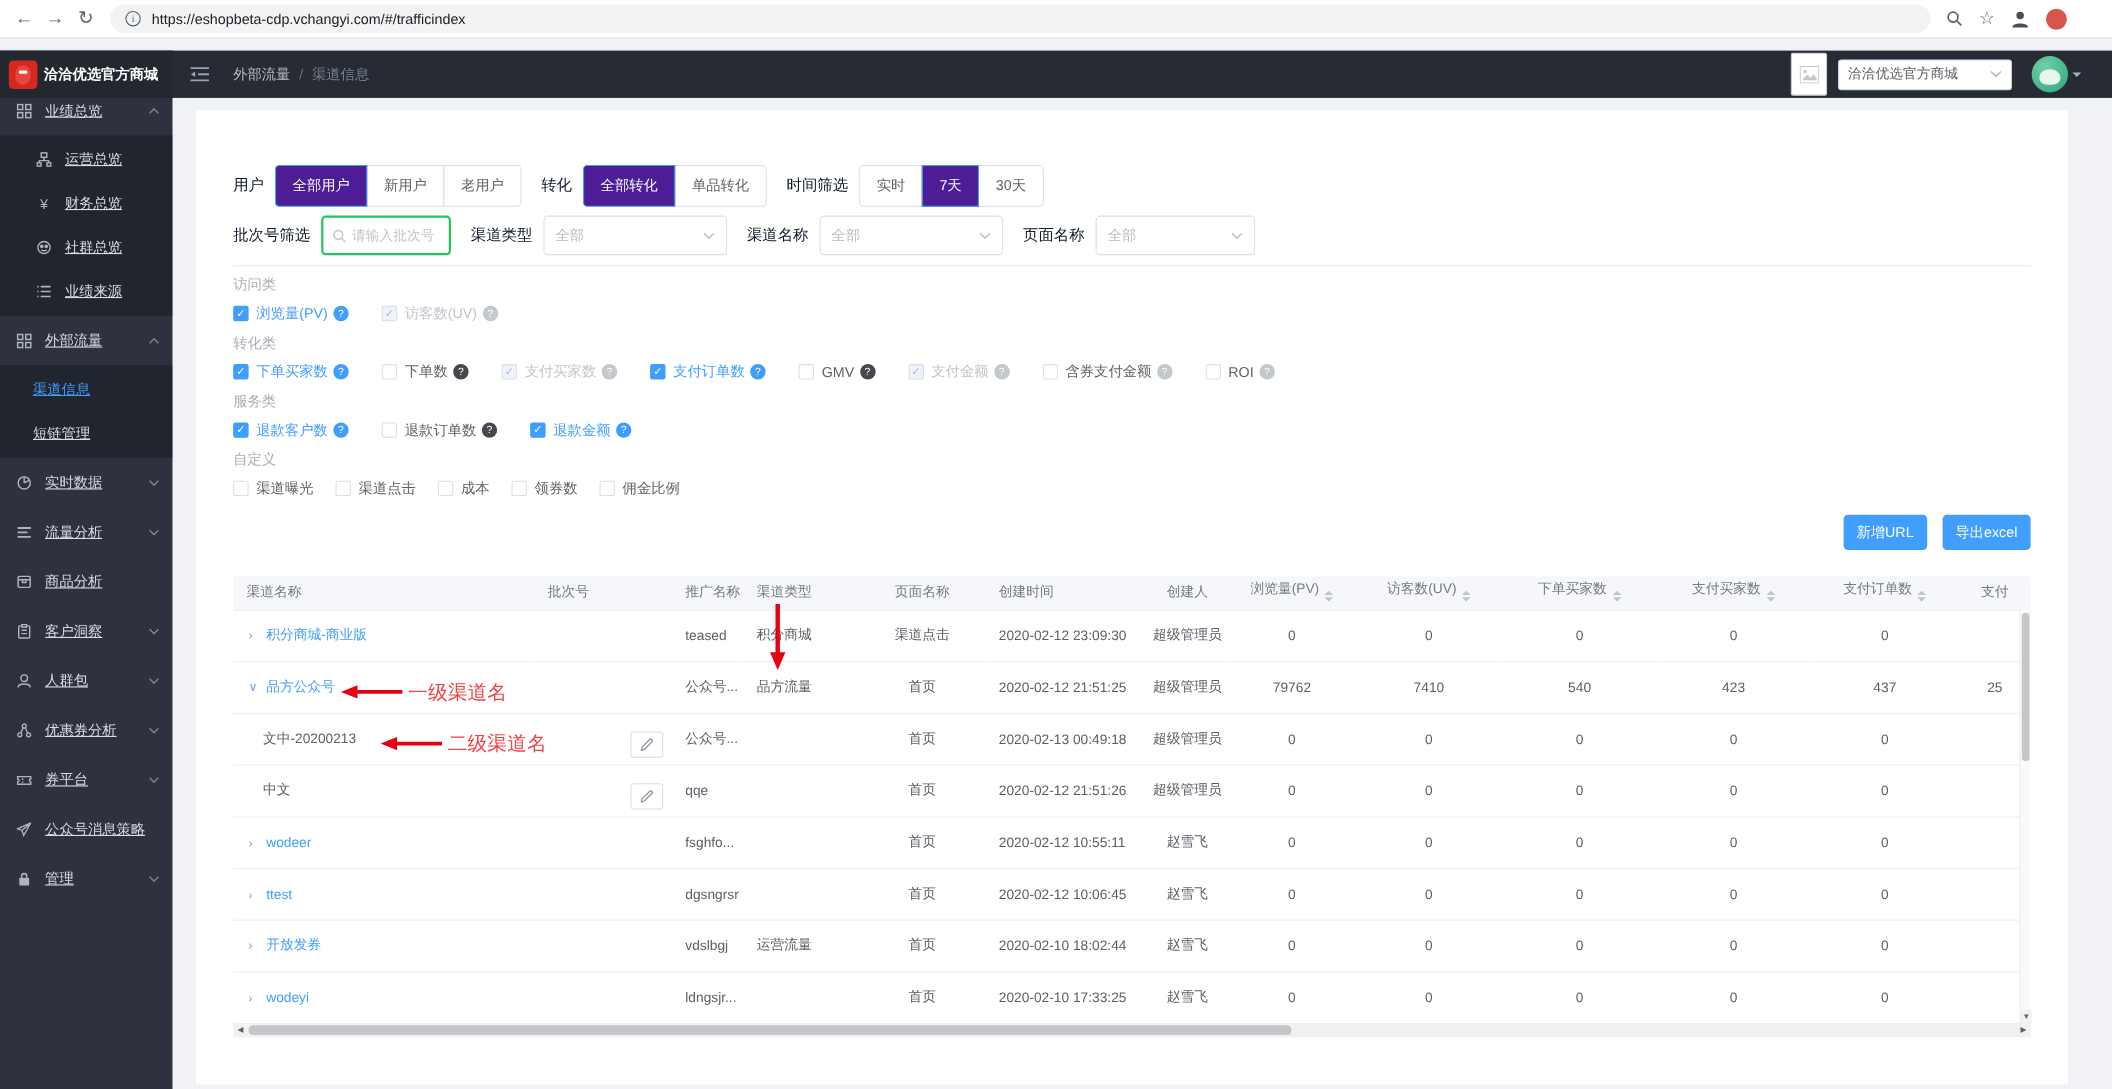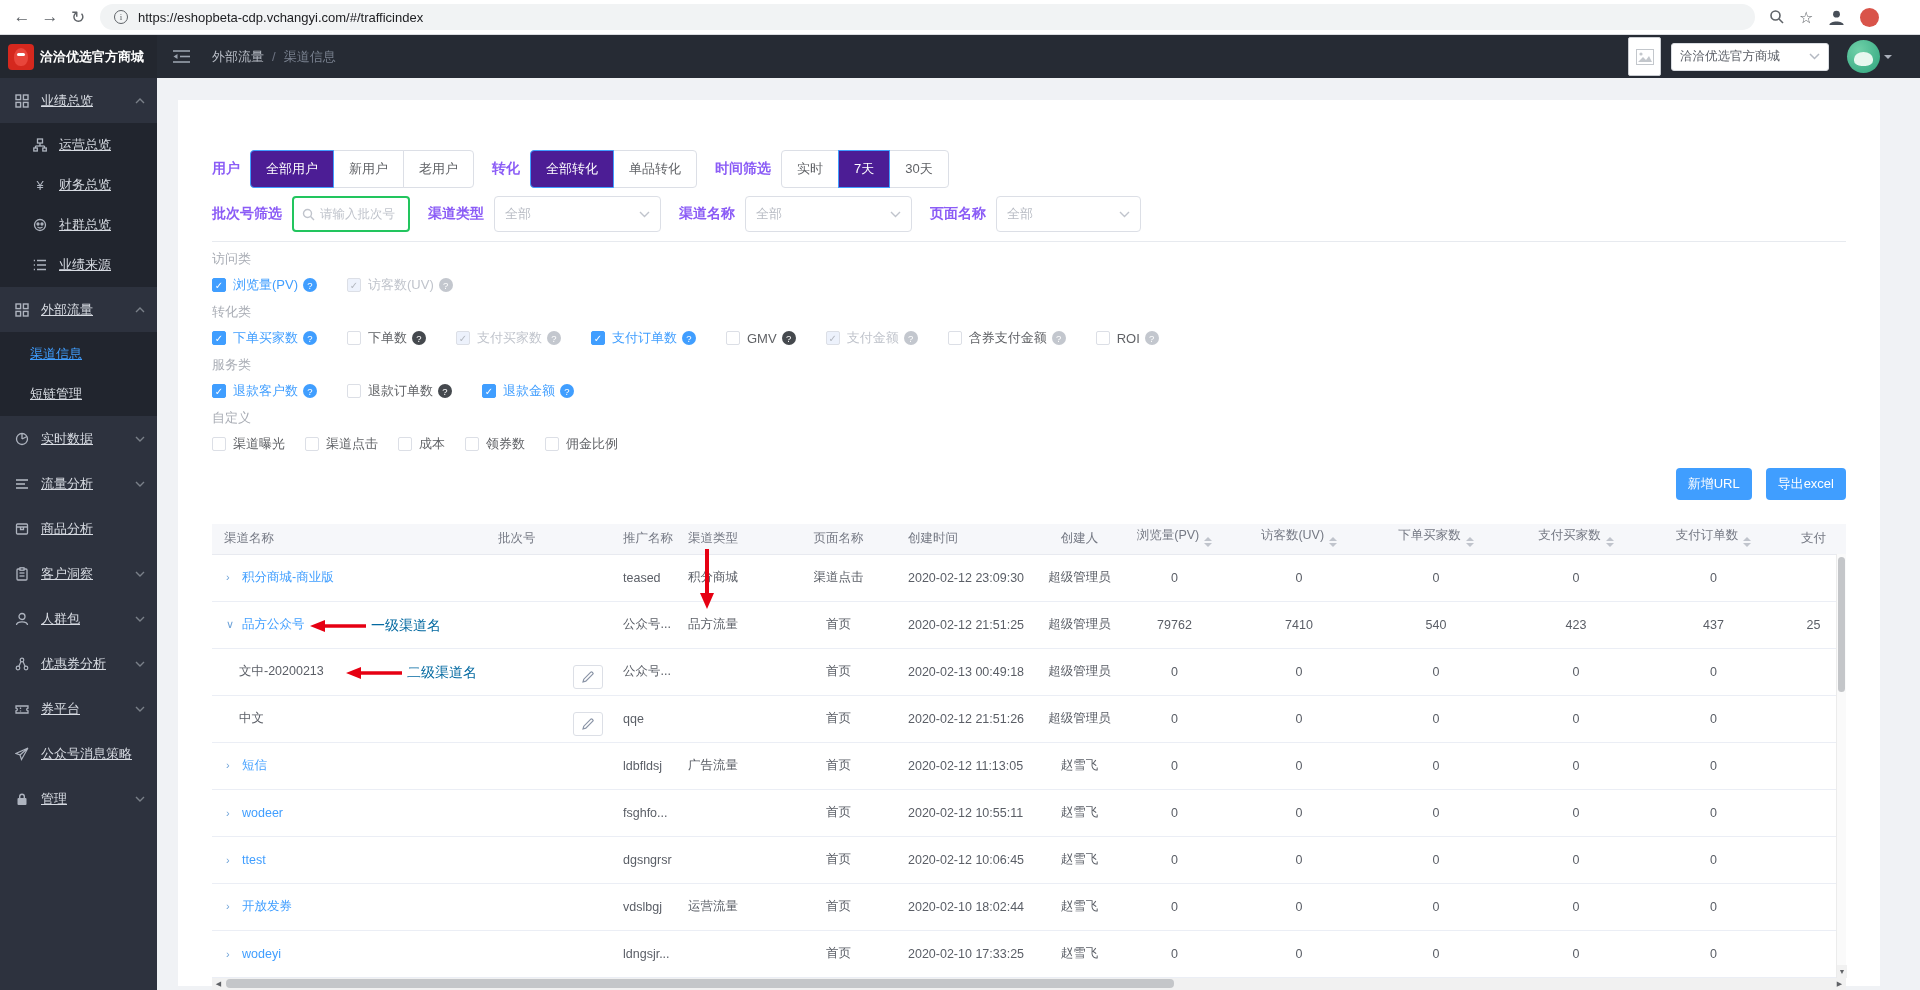--- a/index.html
+++ b/index.html
@@ -15,21 +15,21 @@
   .info-ico { width:14px; height:14px; border:1.4px solid #5f6368; border-radius:50%;
     color:#5f6368; font-size:9px; line-height:12px; text-align:center; font-family:"Liberation Serif",serif; }
   .url-text { margin-left:10px; font-size:13px; color:#202124; }
   .chrome-right { display:flex; align-items:center; gap:14px; margin-left:14px; }
   .star { font-size:16px; color:#5f6368; }
   .profile-circle { width:19px; height:19px; }
   .ext-circle { width:19px; height:19px; border-radius:50%; background:#d9544a;
     display:inline-flex; align-items:center; justify-content:center; color:#fff; font-size:11px;}
 
   
-  #app-topbar { position:absolute; top:35px; left:0; width:1920px; height:43px;
+  #app-topbar { position:absolute; top:46px; left:0; width:1920px; height:43px;
     background:#262b34; display:flex; align-items:center; z-index:40; }
   #brand { width:157px; height:43px; display:flex; align-items:center; padding-left:8px; background:#23272f; }
   .logo { width:26px; height:26px; border-radius:4px; background:#d5281e; position:relative; overflow:hidden; flex:none;}
   .logo:before { content:""; position:absolute; left:6px; top:4px; width:14px; height:18px;
     background:#e8453b; border-radius:50% 50% 45% 45%; }
   .logo:after { content:""; position:absolute; left:9px; top:9px; width:8px; height:3px;
     background:#fff; border-radius:2px; }
   .brand-text { color:#fff; font-size:13px; font-weight:bold; margin-left:6px; white-space:nowrap; }
   .fold-ico { margin-left:16px; color:#9aa2ae; display:flex; }
   #breadcrumb { display:flex; align-items:center; margin-left:22px; font-size:13px; }
@@ -60,21 +60,21 @@
   .sb-chev { margin-left:auto; margin-right:12px; color:#7a8089; display:flex; }
   .sb-chev.up svg { transform:rotate(180deg); }
 
   
   #content { position:absolute; left:157px; top:78px; right:0; bottom:0; background:#f0f2f5; }
   #card { position:absolute; left:21px; top:22px; width:1702px; height:886px; background:#fff; }
   .card-inner { padding:0 34px; position:relative; height:100%; }
 
   .f-row1 { display:flex; align-items:center; padding-top:50px; }
   .f-row2 { display:flex; align-items:center; margin-top:8px; }
-  .f-label { font-size:14px; font-weight:bold; color:#8b5cf6; margin-right:10px; white-space:nowrap; }
+  .f-label { font-size:14px; font-weight:normal; color:#0f172a; margin-right:10px; white-space:nowrap; }
   .seg { display:flex; }
   .seg-btn { height:38px; padding:0 15px; display:flex; align-items:center; justify-content:center;
     border:1px solid #dcdfe6; background:#fff; color:#606266; font-size:13px; margin-left:-1px; cursor:pointer; }
   .seg-btn:first-child { border-radius:4px 0 0 4px; margin-left:0; }
   .seg-btn:last-child { border-radius:0 4px 4px 0; }
   .seg-btn.active { background:#4c1d95; border-color:#409eff; color:#fff; z-index:1; }
   .gap18 { width:18px; } .gap14 { width:14px; }
   .date-box { height:38px; width:280px; border:1px solid #dcdfe6; border-radius:4px;
     display:flex; align-items:center; padding:0 12px; font-size:13px; color:#5a5e66; }
   .date-box .cal { color:#c0c4cc; display:flex; margin-right:12px; }
@@ -138,21 +138,21 @@
   .varrow { position:absolute; bottom:0; left:0; width:10px; height:13px; background:#f1f1f1;
     color:#606266; font-size:7px; text-align:center; line-height:13px; }
   .hscroll { position:relative; width:1634px; height:12px; background:#f1f1f1; }
   .harrow { position:absolute; top:0; width:13px; height:12px; color:#606266; font-size:7px;
     text-align:center; line-height:12px; }
   .harrow.left { left:0; } .harrow.right { right:0; }
   .hthumb { position:absolute; top:1.5px; left:14px; width:58%; height:9px; background:#c4c6c9; border-radius:4px;}
 
   
   .anno { position:absolute; z-index:5; pointer-events:none; }
-  .anno-text { color:#0369a1; font-size:14px; white-space:nowrap; }
+  .anno-text { color:#ef4444; font-size:18px; white-space:nowrap; }
 </style>
 </head>
 <body>
 
 <div id="browser-bar">
   <span class="nav-ico" style="margin-left:8px">←</span>
   <span class="nav-ico">→</span>
   <span class="nav-ico">↻</span>
   <div class="omnibox">
     <span class="info-ico">i</span>
@@ -745,35 +745,20 @@
                 <td>2020-02-12 21:51:26</td>
                 <td class="c">超级管理员</td>
                 <td class="c">0</td>
                 <td class="c">0</td>
                 <td class="c">0</td>
                 <td class="c">0</td>
                 <td class="c">0</td>
                 <td class="c"></td>
               </tr>
               <tr>
-                <td class="name-cell"><span class="row-caret">›</span><span class="ch-link">短信</span></td>
-                <td></td>
-                <td>ldbfldsj</td>
-                <td>广告流量</td>
-                <td class="c">首页</td>
-                <td>2020-02-12 11:13:05</td>
-                <td class="c">赵雪飞</td>
-                <td class="c">0</td>
-                <td class="c">0</td>
-                <td class="c">0</td>
-                <td class="c">0</td>
-                <td class="c">0</td>
-                <td class="c"></td>
-              </tr>
-              <tr>
                 <td class="name-cell"><span class="row-caret">›</span><span class="ch-link">wodeer</span></td>
                 <td></td>
                 <td>fsghfo...</td>
                 <td></td>
                 <td class="c">首页</td>
                 <td>2020-02-12 10:55:11</td>
                 <td class="c">赵雪飞</td>
                 <td class="c">0</td>
                 <td class="c">0</td>
                 <td class="c">0</td>

